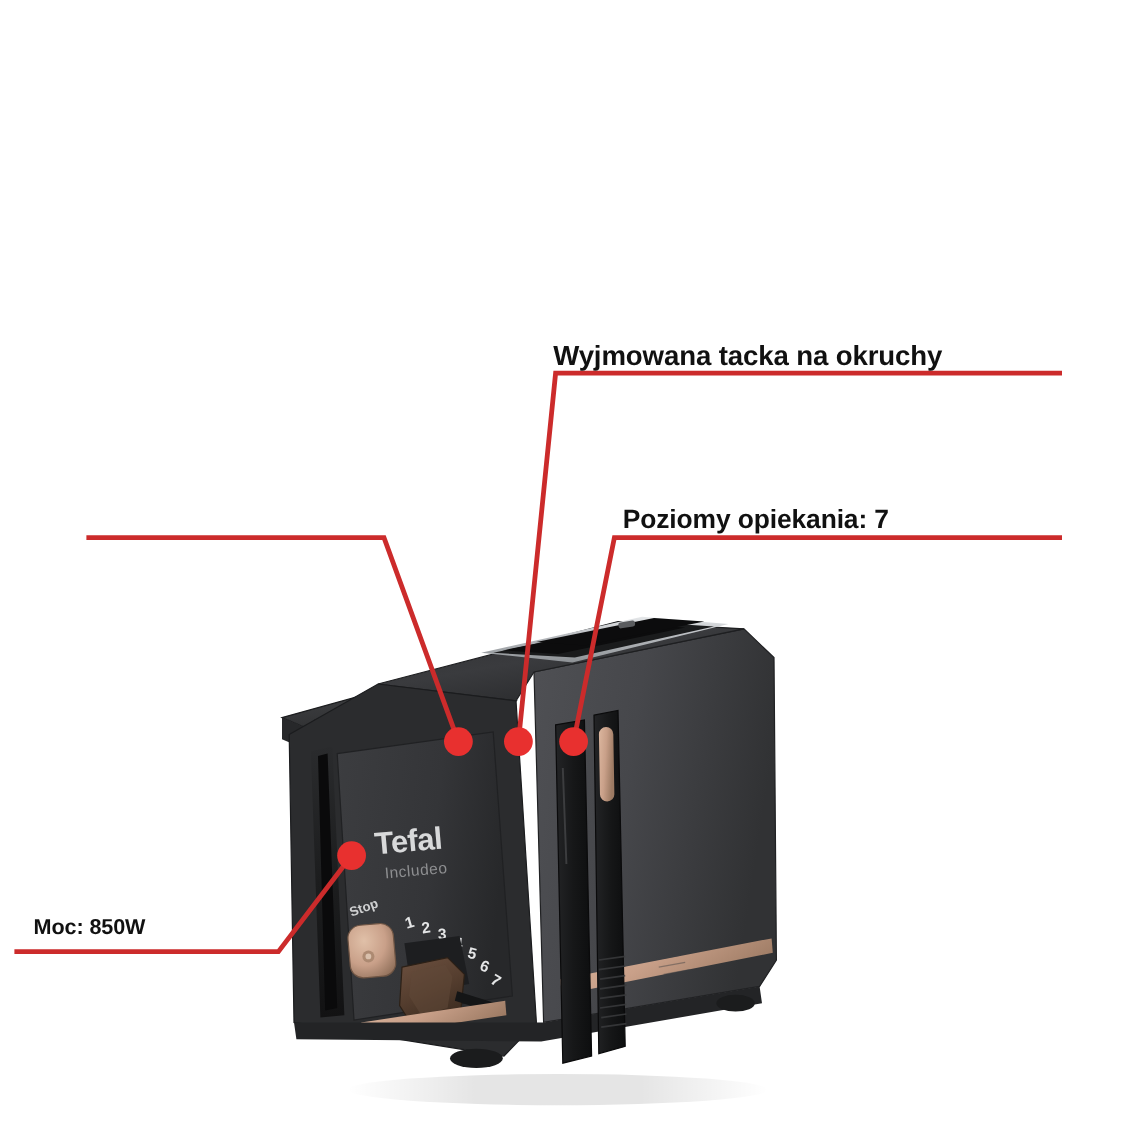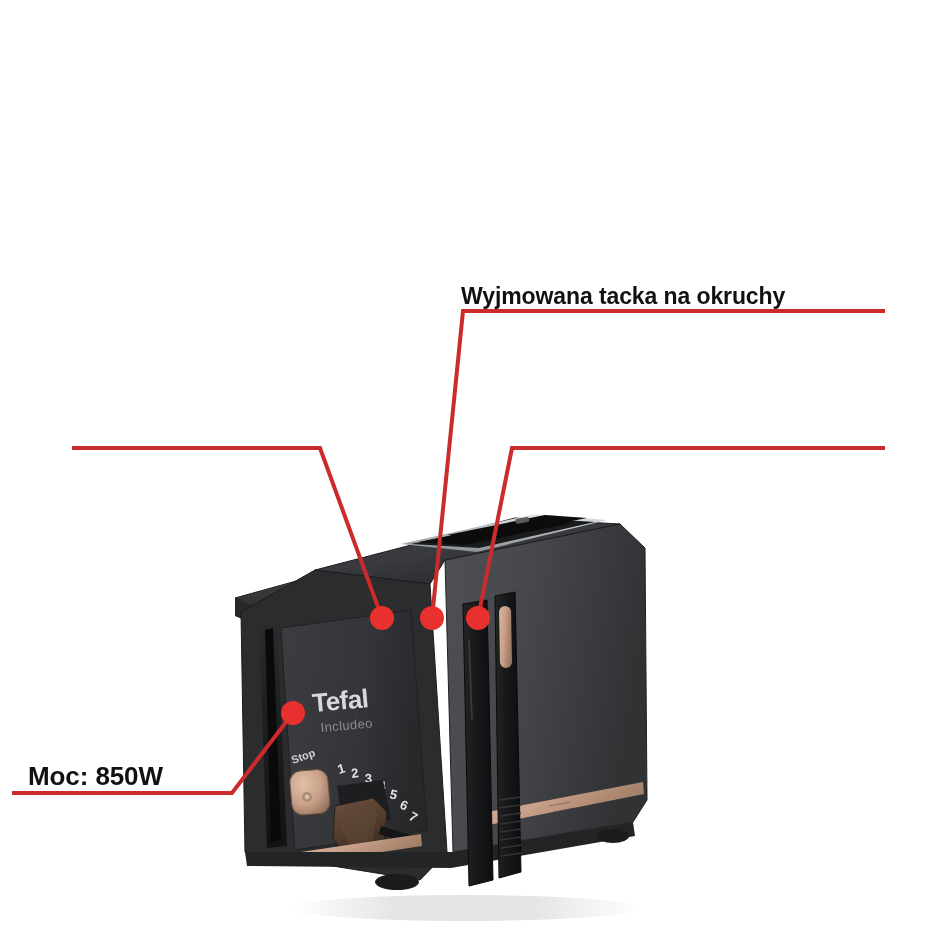--- a/index.html
+++ b/index.html
@@ -31,21 +31,21 @@
     font-weight:bold;
     color:#111111;
     white-space:nowrap;
     letter-spacing:-0.1px;
     line-height:1;
     text-align:right;
   }
   #label-tray   {left:461px; top:285px; font-size:23px;}
   #label-defrost{left:78px;  top:422px; font-size:22px;}
   #label-levels {left:519px; top:422px; font-size:22px;}
-  #label-power  {left:28px;  top:763px; font-size:26px;}
+  #label-power  {left:28px;  top:763px; font-size:18px;}
 
   
   #toaster{
     position:absolute;
     left:215px;top:500px;
     width:470px;height:430px;
     z-index:10;
   }
   #toaster svg{display:block;width:470px;height:430px;}
 </style>
@@ -245,16 +245,17 @@
     <polyline id="line-levels" fill="none" stroke="#cc2b2b" stroke-width="4" stroke-linecap="butt" stroke-linejoin="miter" points="885,448 512,448 479.1766968108291,612.1165159458545"></polyline>
     <circle id="dot-levels" cx="478" cy="618" r="12" fill="#e8302f"></circle>
 
     <polyline id="line-power" fill="none" stroke="#cc2b2b" stroke-width="4" stroke-linecap="butt" stroke-linejoin="miter" points="12,793 232,793 289.36194405727633,717.77122090849"></polyline>
     <circle id="dot-power" cx="293" cy="713" r="12" fill="#e8302f"></circle>
   </svg>
 
   <div class="callout-label" id="label-tray">Wyjmowana tacka na okruchy</div>
 
 
+  <div class="callout-label" id="label-levels">Poziomy opiekania: 7</div>
 
   <div class="callout-label" id="label-power">Moc: 850W</div>
 
 </div>
 
 </body></html>

